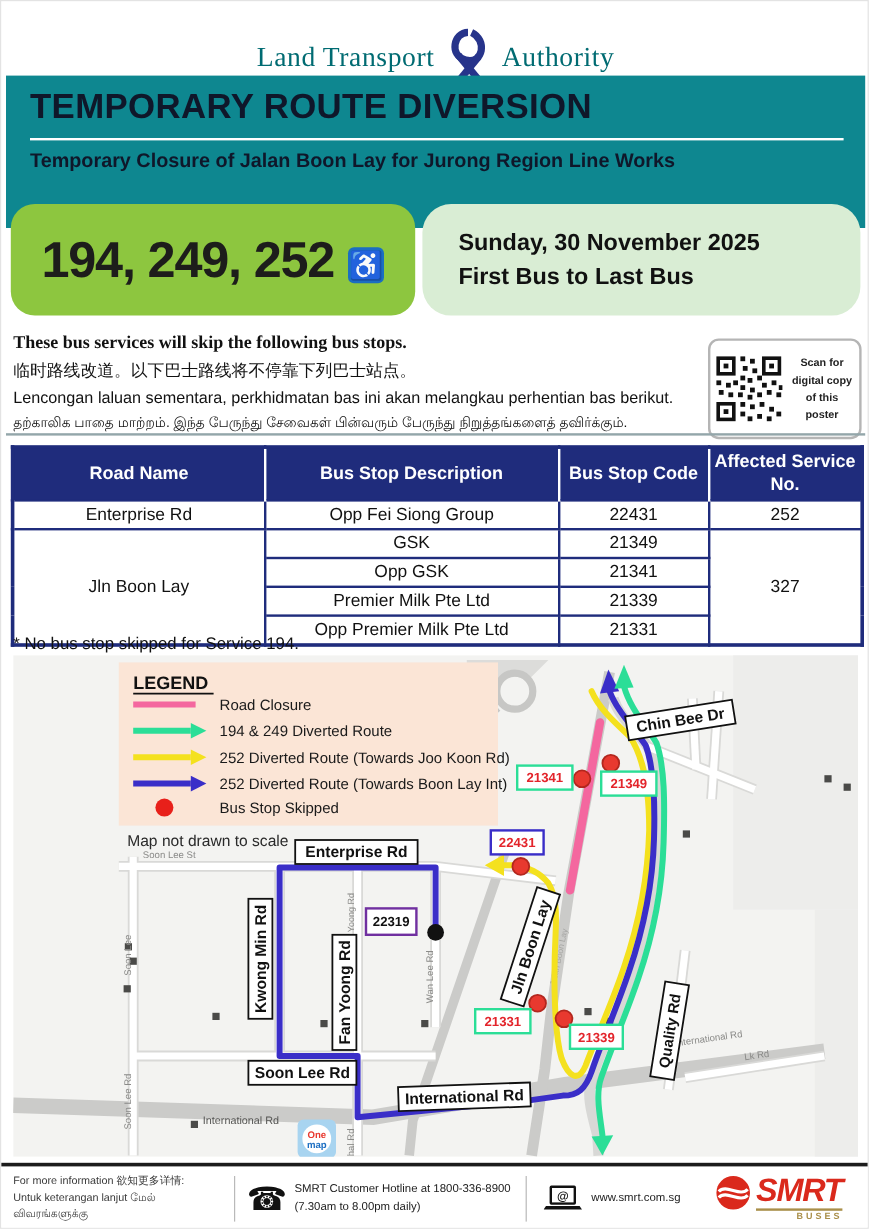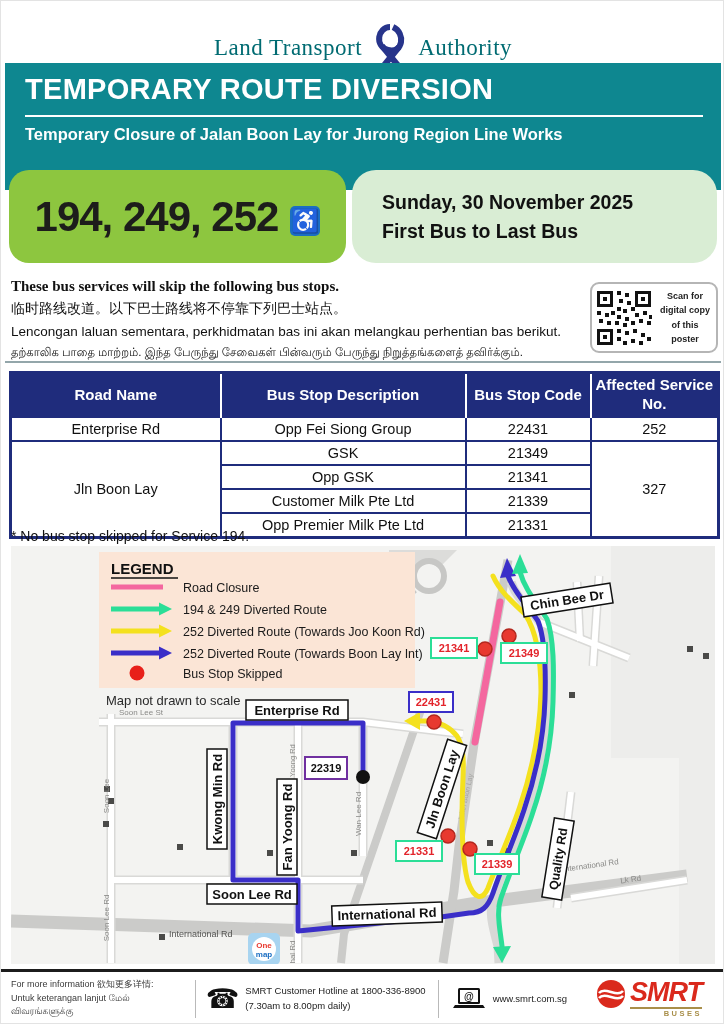--- a/index.html
+++ b/index.html
@@ -5,40 +5,40 @@
   html,body{margin:0;padding:0;}
   body{width:724px;height:1024px;background:#fff;font-family:"Liberation Sans",sans-serif;}
   .poster{position:relative;width:724px;height:1024px;background:#fff;overflow:hidden;border:1px solid #e3e3e3;box-sizing:border-box;}
 
   
   .logo-row{position:absolute;top:16px;left:0;width:724px;height:62px;display:flex;align-items:center;justify-content:center;gap:6px;}
   .logo-text{font-family:"Liberation Serif",serif;font-size:23px;color:#006B72;letter-spacing:.5px;}
   .logo-ribbon{width:44px;height:56px;margin-top:6px;}
 
   
-  .banner{position:absolute;top:62px;left:4px;width:716px;height:127px;background:#0E8790;color:#ffffff;box-sizing:border-box;padding:10px 0 0 20px;}
+  .banner{position:absolute;top:62px;left:4px;width:716px;height:127px;background:#0E8790;color:#0f172a;box-sizing:border-box;padding:10px 0 0 20px;}
   .banner-title{font-size:29px;font-weight:bold;letter-spacing:.3px;}
   .banner-divider{height:2px;background:#fff;margin:9px 18px 8px 0;}
   .banner-sub{font-size:16.5px;font-weight:bold;}
 
   
   .green-row{position:absolute;top:169px;left:8px;width:708px;height:93px;display:flex;gap:6px;}
   .svc-box{width:337px;height:93px;background:#8DC63F;border-radius:20px;display:flex;align-items:center;justify-content:center;gap:12px;}
   .svc-num{font-size:42px;font-weight:800;color:#1d1d1b;letter-spacing:-1px;}
   .wc-badge{width:30px;height:30px;background:#1B6EC2;border-radius:5px;color:#fff;font-size:23px;line-height:30px;text-align:center;margin-top:8px;}
   .date-box{flex:1;background:#D9EDD4;border-radius:24px;display:flex;flex-direction:column;justify-content:center;padding-left:30px;box-sizing:border-box;}
   .date-line{font-size:19.5px;font-weight:bold;color:#111;line-height:1.45;}
 
   
   .notice{position:absolute;top:277px;left:10px;width:565px;}
   .n-en{font-size:15px;font-weight:bold;color:#111;margin-bottom:5px;font-family:Liberation Serif, serif;}
   .n-zh{font-size:14px;color:#111;margin-bottom:6px;}
   .n-ms{font-size:13.5px;color:#111;margin-bottom:7px;}
   .n-ta{font-size:11.5px;color:#111;}
-  .qr-card{position:absolute;top:281px;left:589px;width:128px;height:71px;border:2px solid #b5b5b5;border-radius:9px;box-sizing:border-box;display:flex;align-items:center;padding:3px;gap:4px;background:#fff;}
+  .qr-card{position:absolute;top:281px;left:589px;width:128px;height:84px;border:2px solid #b5b5b5;border-radius:9px;box-sizing:border-box;display:flex;align-items:center;padding:3px;gap:4px;background:#fff;}
   .qr-label{font-size:9px;font-weight:bold;color:#222;text-align:center;line-height:1.6;flex:1;}
 
   .hdivider{position:absolute;top:360px;left:4px;width:716px;height:2px;background:#93A6AA;}
 
   
   .table-wrap{position:absolute;top:370px;left:8px;width:708px;}
   table{width:708px;border-collapse:collapse;table-layout:fixed;text-align:center;border:3px solid #1F2C7C;}
   th{background:#1F2C7C;color:#fff;font-size:15px;font-weight:bold;height:40px;border-left:2px solid #fff;line-height:1.25;}
   th:first-child{border-left:none;}
   td{font-size:14.5px;color:#111;height:22px;border:2px solid #1F2C7C;padding:0 4px;background:#fff;}
@@ -181,21 +181,21 @@
           <td rowspan="4">Jln Boon Lay</td>
           <td>GSK</td>
           <td>21349</td>
           <td rowspan="4">327</td>
         </tr>
         <tr>
           <td>Opp GSK</td>
           <td>21341</td>
         </tr>
         <tr>
-          <td>Customer Milk Pte Ltd</td>
+          <td>Premier Milk Pte Ltd</td>
           <td>21339</td>
         </tr>
         <tr>
           <td>Opp Premier Milk Pte Ltd</td>
           <td>21331</td>
         </tr>
       </tbody>
     </table>
   </div>
 

